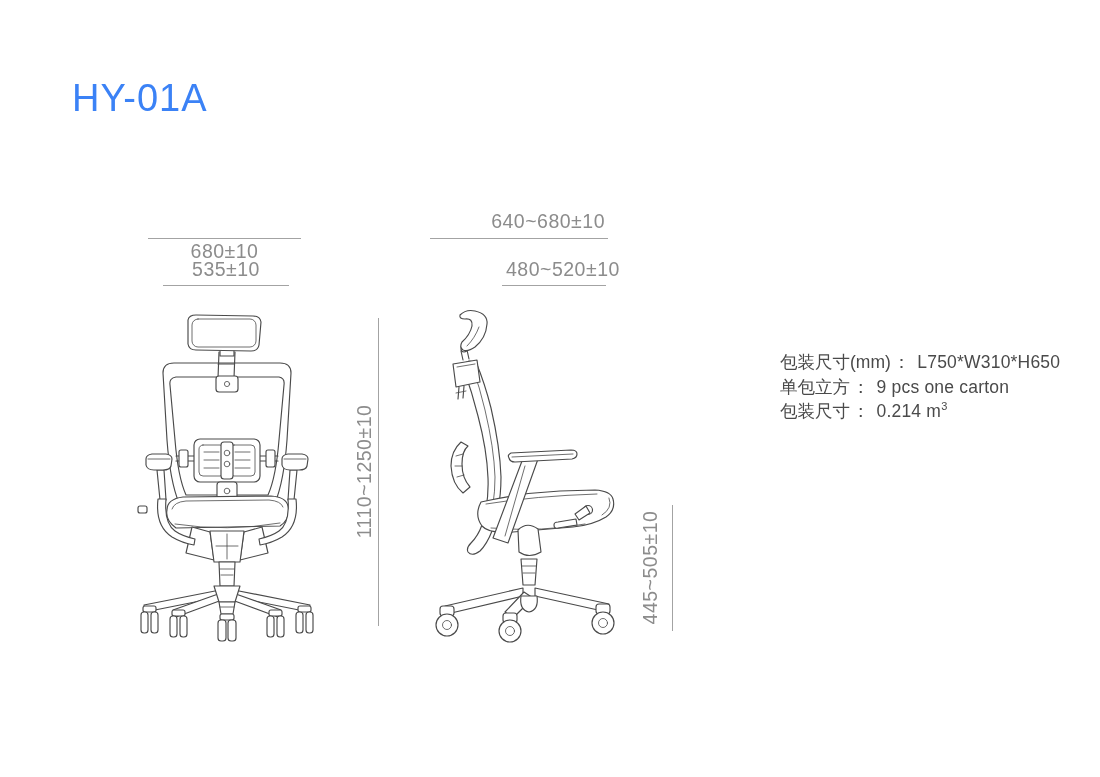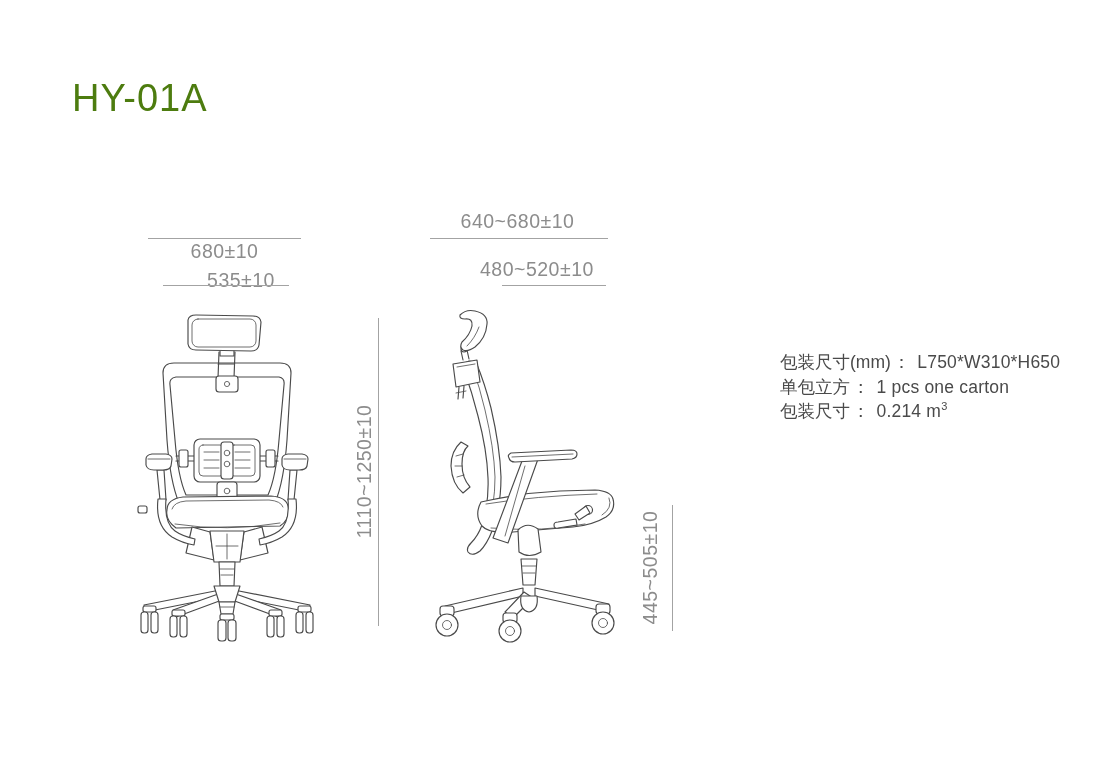--- a/index.html
+++ b/index.html
@@ -6,31 +6,31 @@
   html, body { background: #ffffff; }
   body {
     font-family: "Liberation Sans", "DejaVu Sans", sans-serif;
     width: 1100px; height: 777px; position: relative; overflow: hidden;
   }
   .stage { position: absolute; left: 0; top: 0; width: 1100px; height: 777px; background: #ffffff; }
 
   .page-title {
     position: absolute; left: 72px; top: 78px;
     font-size: 38px; line-height: 40px; font-weight: 400;
-    color: #4d7c0f; letter-spacing: 1px;
+    color: #3b82f6; letter-spacing: 1px;
   }
 
   .dim-label {
     position: absolute; font-size: 19.5px; color: #8c8c8c;
     letter-spacing: 0.5px; white-space: nowrap; text-align: center;
   }
   .dim-line { position: absolute; height: 1px; background: #a3a3a3; }
   .dim-vline { position: absolute; width: 1px; background: #a3a3a3; }
   .dim-label.vertical { transform: rotate(-90deg); transform-origin: center center; }
-  .align-right { text-align: center; padding-right: 3px; }
+  .align-right { text-align: right; padding-right: 3px; }
 
   .drawing { position: absolute; }
   .drawing svg { display: block; }
   .sk { stroke: #4a4a4a; stroke-width: 1.15; fill: none; stroke-linecap: round; stroke-linejoin: round; }
   .skf { stroke: #4a4a4a; stroke-width: 1.15; fill: #ffffff; stroke-linecap: round; stroke-linejoin: round; }
   .skt { stroke: #4a4a4a; stroke-width: 0.8; fill: none; stroke-linecap: round; stroke-linejoin: round; }
 
   .spec-block { position: absolute; left: 780px; top: 350px; }
   .spec-row {
     font-size: 17.5px; line-height: 24.5px; color: #4a4a4a;
@@ -43,27 +43,27 @@
 </head>
 <body>
 
 <div class="stage">
 
   <div class="page-title">HY-01A</div>
 
   <div class="dim-label" style="left:148px; top:200px; width:153px;margin-top:40px;">680±10</div>
   <div class="dim-line" style="left:148px; top:238px; width:153px;"></div>
 
-  <div class="dim-label" style="left:178px; top:258px; width:126px;margin-top:11px;">535±10</div>
+  <div class="dim-label" style="left:163px; top:258px; width:126px;">535±10</div>
   <div class="dim-line" style="left:163px; top:285px; width:126px;"></div>
 
   <div class="dim-label align-right" style="left:430px; top:210px; width:178px;">640~680±10</div>
   <div class="dim-line" style="left:430px; top:238px; width:178px;"></div>
 
-  <div class="dim-label" style="left:480px; top:258px; width:104px;">480~520±10</div>
+  <div class="dim-label" style="left:506px; top:258px; width:104px;">480~520±10</div>
   <div class="dim-line" style="left:502px; top:285px; width:104px;"></div>
 
   <div class="dim-label vertical" style="left:284px; top:460px; width:160px;">1110~1250±10</div>
   <div class="dim-vline" style="left:378px; top:318px; height:308px;"></div>
 
   <div class="dim-label vertical" style="left:570px; top:556px; width:160px;">445~505±10</div>
   <div class="dim-vline" style="left:672px; top:505px; height:126px;"></div>
 
   <div class="drawing" style="left:130px; top:300px;">
     <svg width="210" height="350" viewBox="0 0 210 350">
@@ -198,20 +198,20 @@
       <path class="skf" d="M84,158 Q82,155 86,153 L146,150 Q152,150 152,154 Q152,158 147,159 L90,162 Q85,162 84,158 Z"></path>
       <path class="skt" d="M87,157 L148,154"></path>
     </svg>
   </div>
 
   <div class="spec-block">
     <div class="spec-row">
       <span class="spec-label">包装尺寸(mm)</span><span class="spec-sep">：</span><span class="spec-value">L750*W310*H650</span>
     </div>
     <div class="spec-row">
-      <span class="spec-label">单包立方</span><span class="spec-sep">：</span><span class="spec-value">1 pcs one carton</span>
+      <span class="spec-label">单包立方</span><span class="spec-sep">：</span><span class="spec-value">9 pcs one carton</span>
     </div>
     <div class="spec-row">
       <span class="spec-label">包装尺寸</span><span class="spec-sep">：</span><span class="spec-value">0.214 m</span><sup class="spec-sup">3</sup>
     </div>
   </div>
 
 </div>
 
 </body></html>

